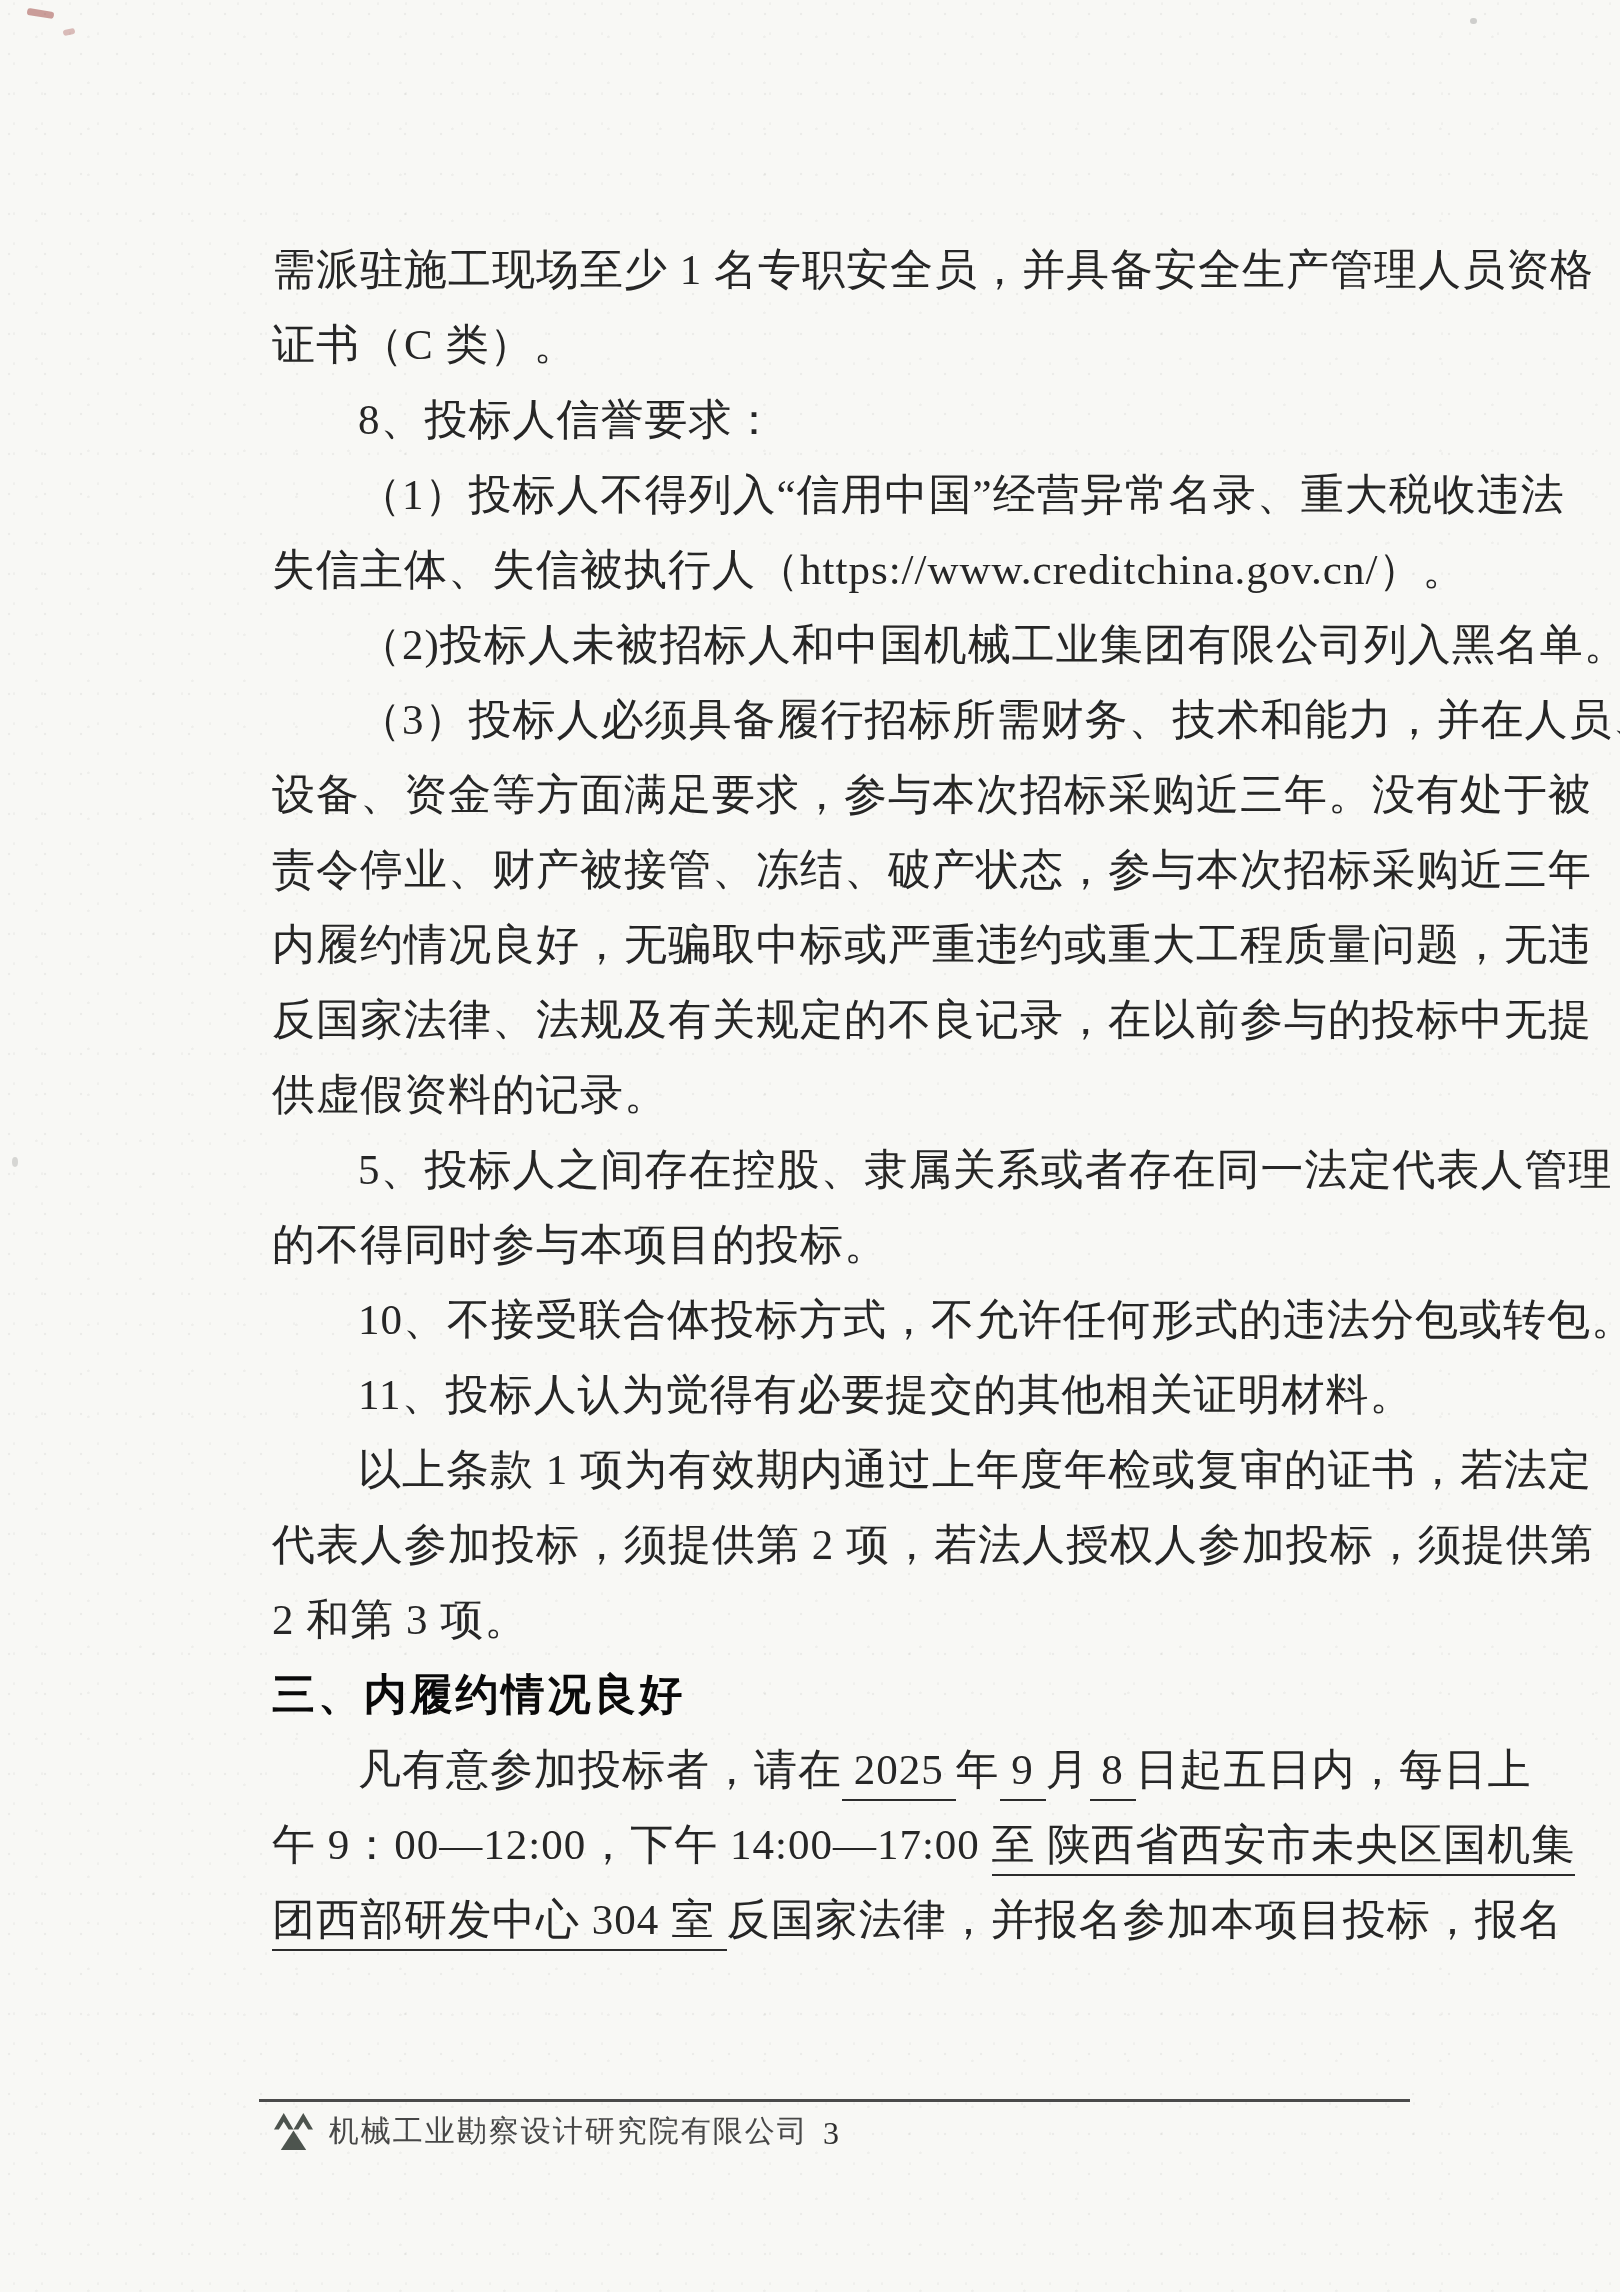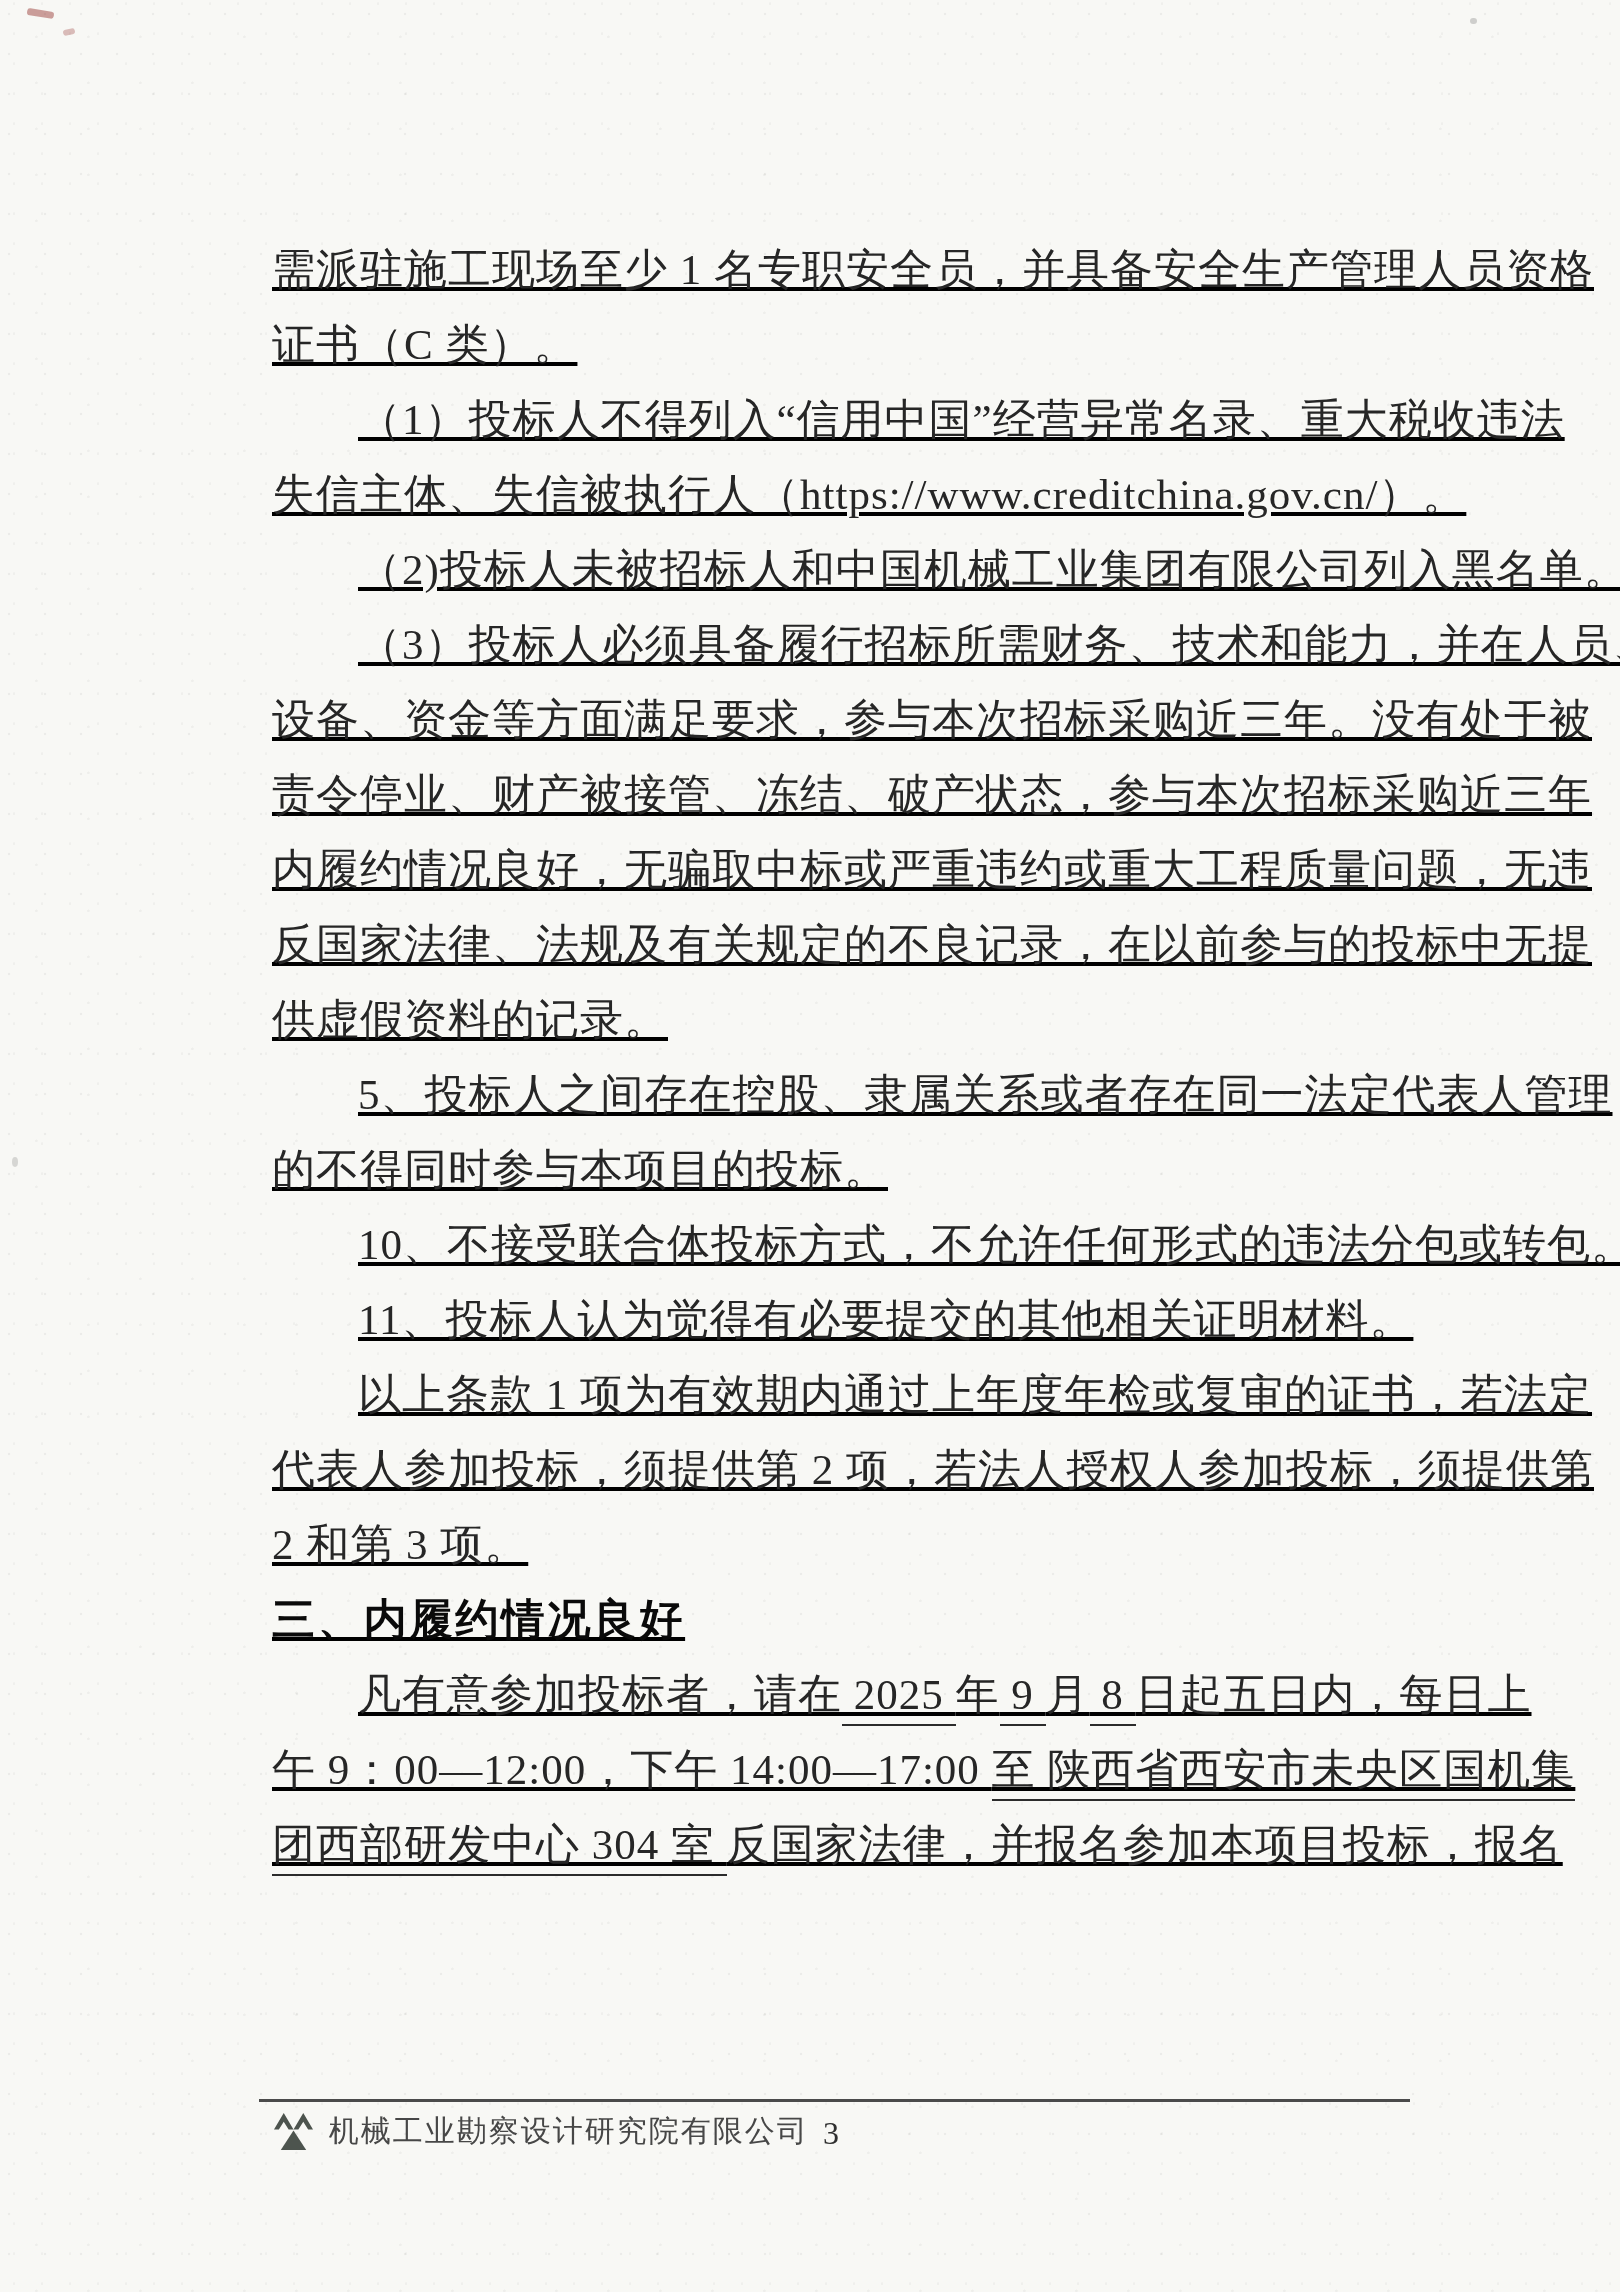--- a/index.html
+++ b/index.html
@@ -16,21 +16,20 @@
       radial-gradient(circle at 50% 12%, rgba(80,80,70,0.05) 1px, transparent 1.5px);
     background-size: 36px 40px, 52px 46px, 28px 30px;
     overflow: hidden;
   }
 
   .doc {
     position: absolute;
     left: 272px;
     top: 235px;
     width: 1147px;
-    text-decoration: underline;
   }
 
   .line {
     height: 75px;
     line-height: 69px;
     font-size: 43px;
     letter-spacing: 1px;
     color: #262626;
     white-space: nowrap;
   }
@@ -84,20 +83,21 @@
 <div class="page">
 
   <div class="speck s1"></div>
   <div class="speck s2"></div>
   <div class="speck s3"></div>
   <div class="speck s4"></div>
 
   <main class="doc">
       <div class="line"><span>需派驻施工现场至少 1 名专职安全员，并具备安全生产管理人员资格</span></div>
       <div class="line"><span>证书（C 类）。</span></div>
+      <div class="line indent"><span>8、投标人信誉要求：</span></div>
       <div class="line indent"><span>（1）投标人不得列入“信用中国”经营异常名录、重大税收违法</span></div>
       <div class="line"><span>失信主体、失信被执行人（https://www.creditchina.gov.cn/）。</span></div>
       <div class="line indent"><span>（2)投标人未被招标人和中国机械工业集团有限公司列入黑名单。</span></div>
       <div class="line indent"><span>（3）投标人必须具备履行招标所需财务、技术和能力，并在人员、</span></div>
       <div class="line"><span>设备、资金等方面满足要求，参与本次招标采购近三年。没有处于被</span></div>
       <div class="line"><span>责令停业、财产被接管、冻结、破产状态，参与本次招标采购近三年</span></div>
       <div class="line"><span>内履约情况良好，无骗取中标或严重违约或重大工程质量问题，无违</span></div>
       <div class="line"><span>反国家法律、法规及有关规定的不良记录，在以前参与的投标中无提</span></div>
       <div class="line"><span>供虚假资料的记录。</span></div>
       <div class="line indent"><span>5、投标人之间存在控股、隶属关系或者存在同一法定代表人管理</span></div>

